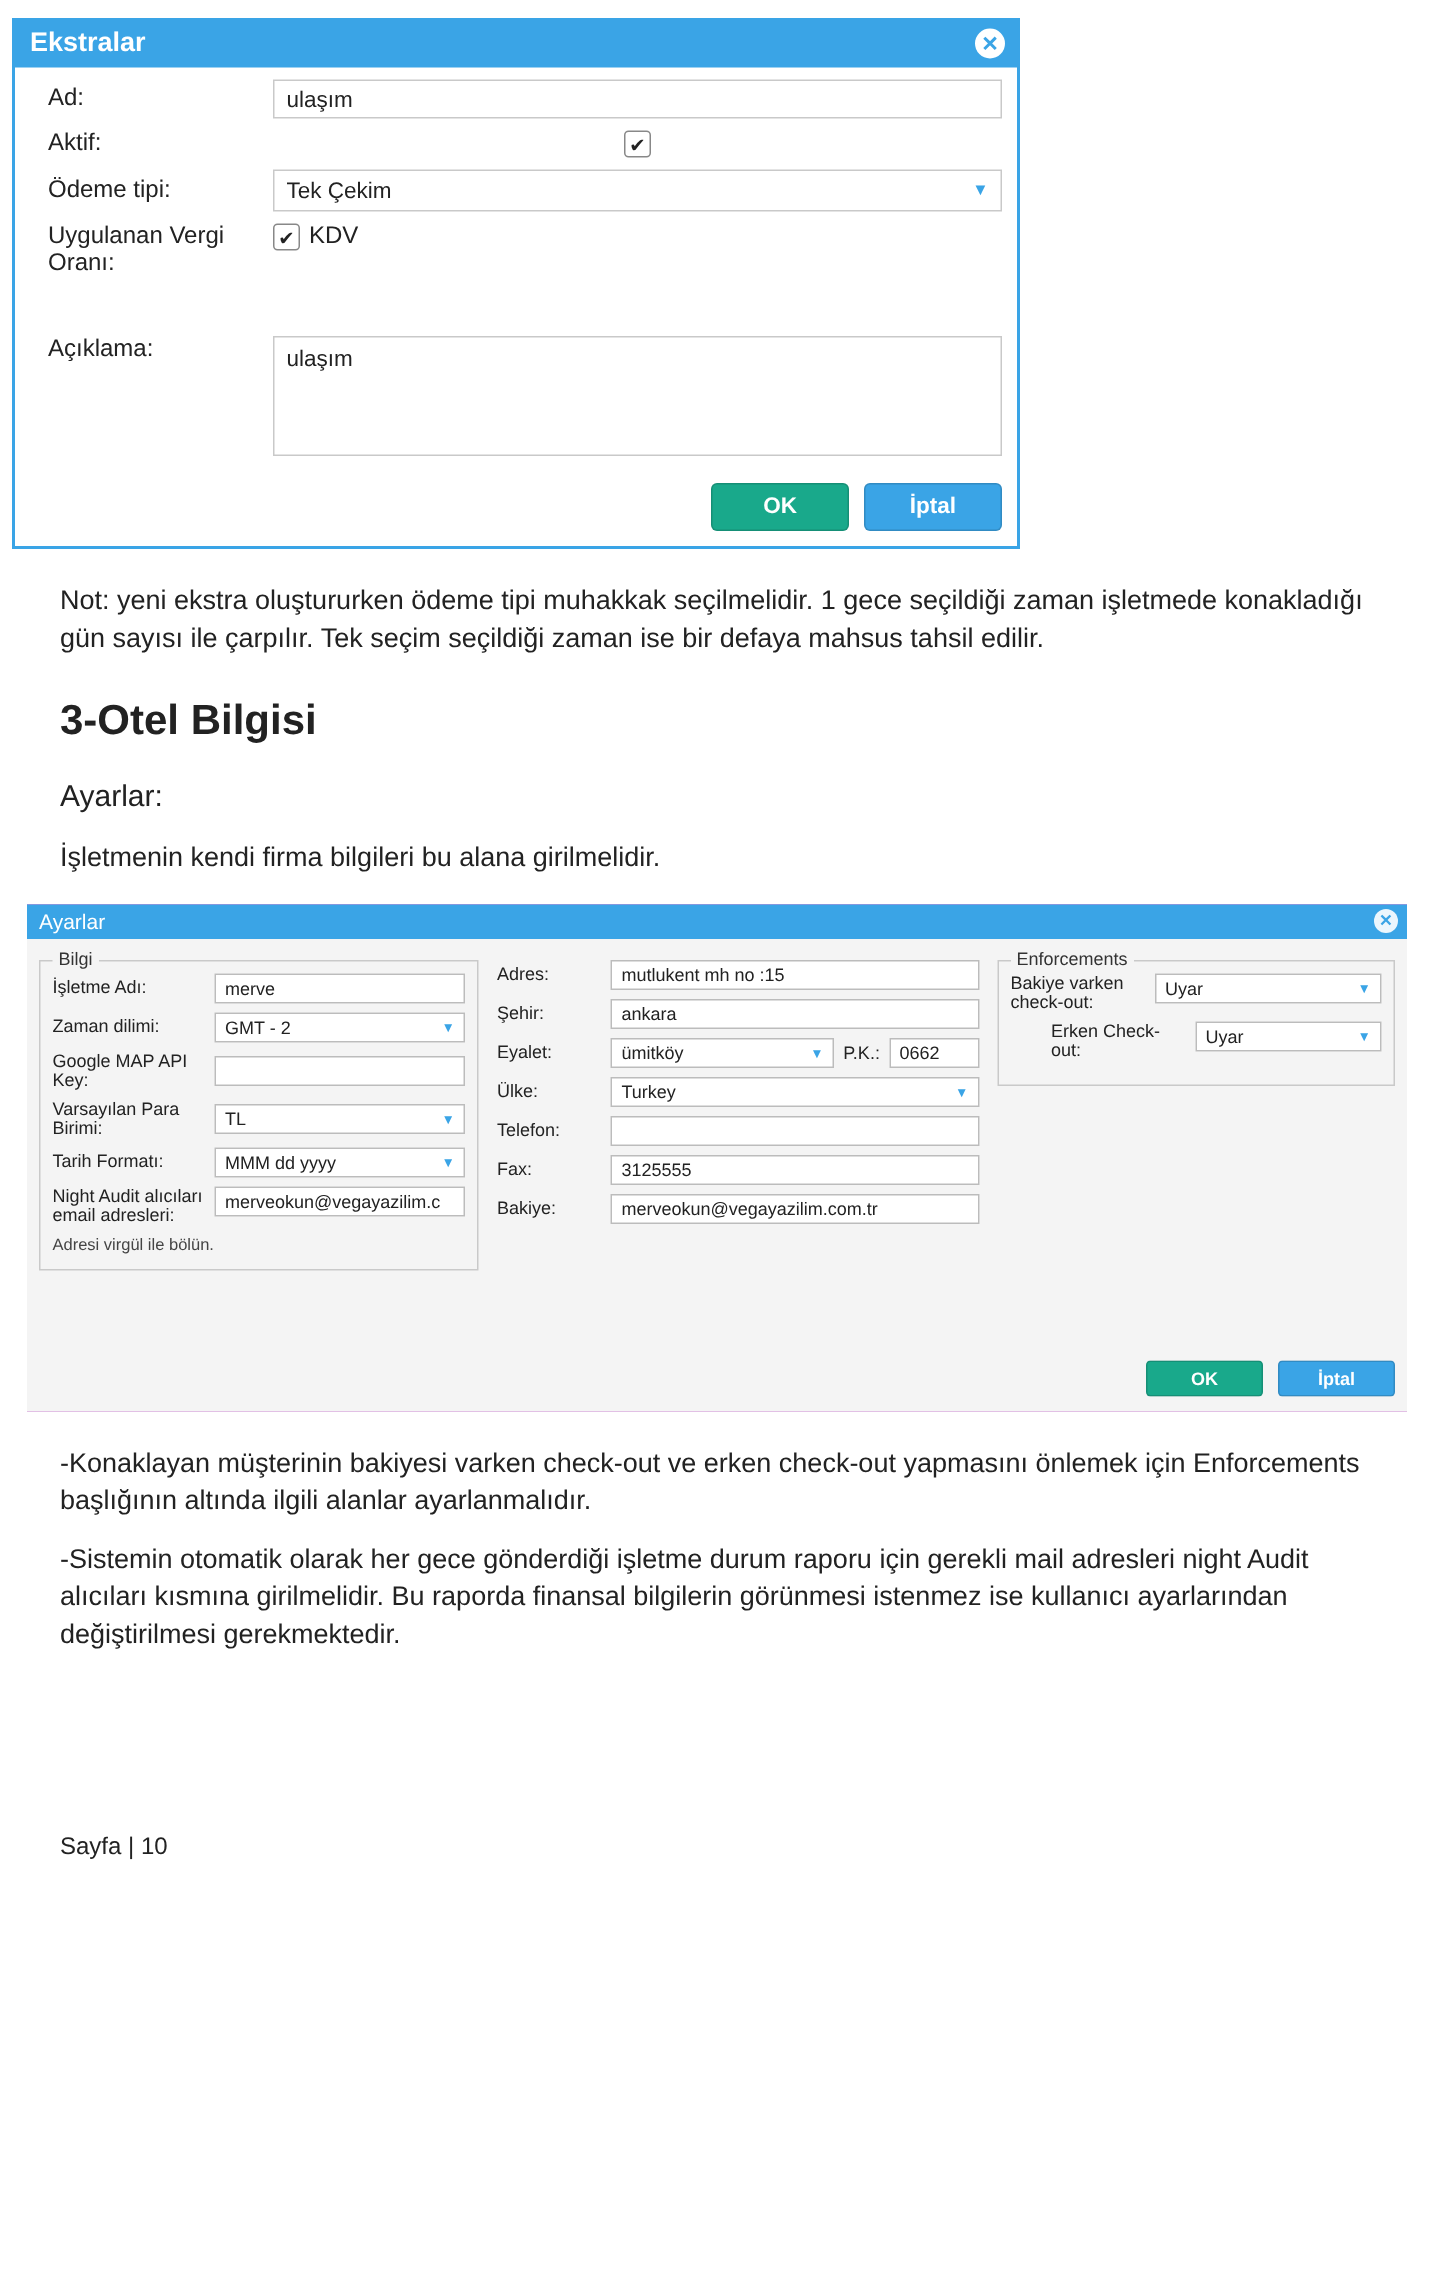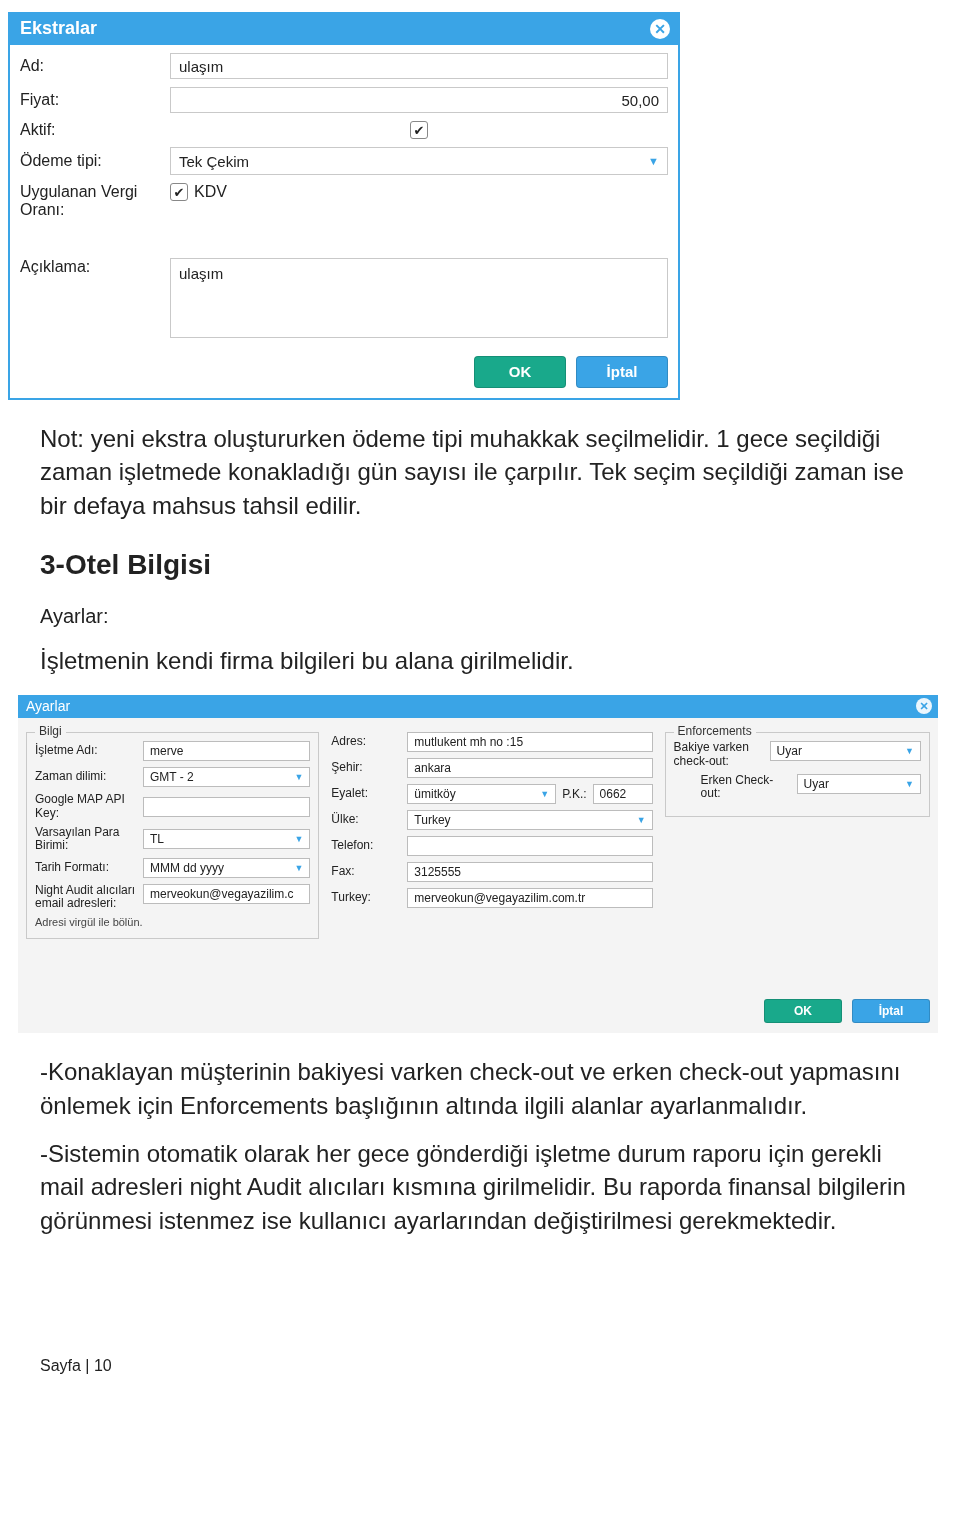--- a/index.html
+++ b/index.html
@@ -25,21 +25,21 @@
   }
   .dialog1 .titlebar .close-icon {
     width: 20px; height: 20px;
     background: #fff;
     color: #3aa4e6;
     border-radius: 50%;
     display: flex; align-items: center; justify-content: center;
     font-size: 14px; font-weight: bold;
     cursor: pointer;
   }
-  .dialog1 .body { padding: 8px 10px 10px 10px; }
+  .dialog1 .body { padding: 8px 10px 10px 22px; }
   .d1-row { display: flex; align-items: center; margin-bottom: 8px; }
   .d1-label { width: 150px; font-size: 16px; color: #222; }
   .d1-label.multi { line-height: 1.15; }
   .d1-field {
     flex: 1;
     border: 1px solid #c9c9c9;
     background: #fff;
     height: 26px;
     padding: 2px 8px;
     font-size: 15px;
@@ -83,21 +83,21 @@
     border-radius: 4px;
     display: flex; align-items: center; justify-content: center;
     color: #fff; font-size: 15px; font-weight: bold;
     border: 1px solid rgba(0,0,0,.15);
     cursor: pointer;
   }
   .d1-btn.ok { background: #19a98b; }
   .d1-btn.cancel { background: #3aa4e6; }
 
   
-  .doc-block { margin: 0 40px 0 40px; font-size: 24px; line-height: 1.4; }
+  .doc-block { margin: 0 40px 0 40px; font-size: 18px; line-height: 1.4; }
   .doc-note { margin-top: 22px; }
   .doc-h { font-size: 28px; font-weight: bold; margin-top: 22px; }
   .doc-sub { font-size: 20px; margin-top: 18px; }
   .doc-p { margin-top: 14px; }
 
   
   .dialog2 {
     width: 920px;
     margin: 18px 0 22px 18px;
     background: #a21caf;
@@ -193,26 +193,20 @@
   </div>
   <div class="body">
 
     <div class="d1-row">
       <div class="d1-label">Ad:</div>
       <div class="d1-field">
           <span>ulaşım</span>
         </div>
     </div>
 
-    <div class="d1-row">
-      <div class="d1-label">Fiyat:</div>
-      <div class="d1-field right">
-          <span>50,00</span>
-        </div>
-    </div>
 
     <div class="d1-row">
       <div class="d1-label">Aktif:</div>
       <div style="flex:1; display:flex; justify-content:center;">
         <span class="d1-checkbox">
             <span>✔</span>
           </span>
       </div>
     </div>
 
@@ -349,21 +343,21 @@
               <span></span>
             </div>
         </div>
         <div class="frow">
           <div class="flabel w70">Fax:</div>
           <div class="finput">
               <span>3125555</span>
             </div>
         </div>
         <div class="frow">
-          <div class="flabel w70">Turkey:</div>
+          <div class="flabel w70">Bakiye:</div>
           <div class="finput">
               <span>merveokun@vegayazilim.com.tr</span>
             </div>
         </div>
       </div>
 
       <div class="col" style="flex:0.95;">
         <div class="fieldset">
           <div class="legend">Enforcements</div>
           <div class="frow" style="align-items:flex-start;">

